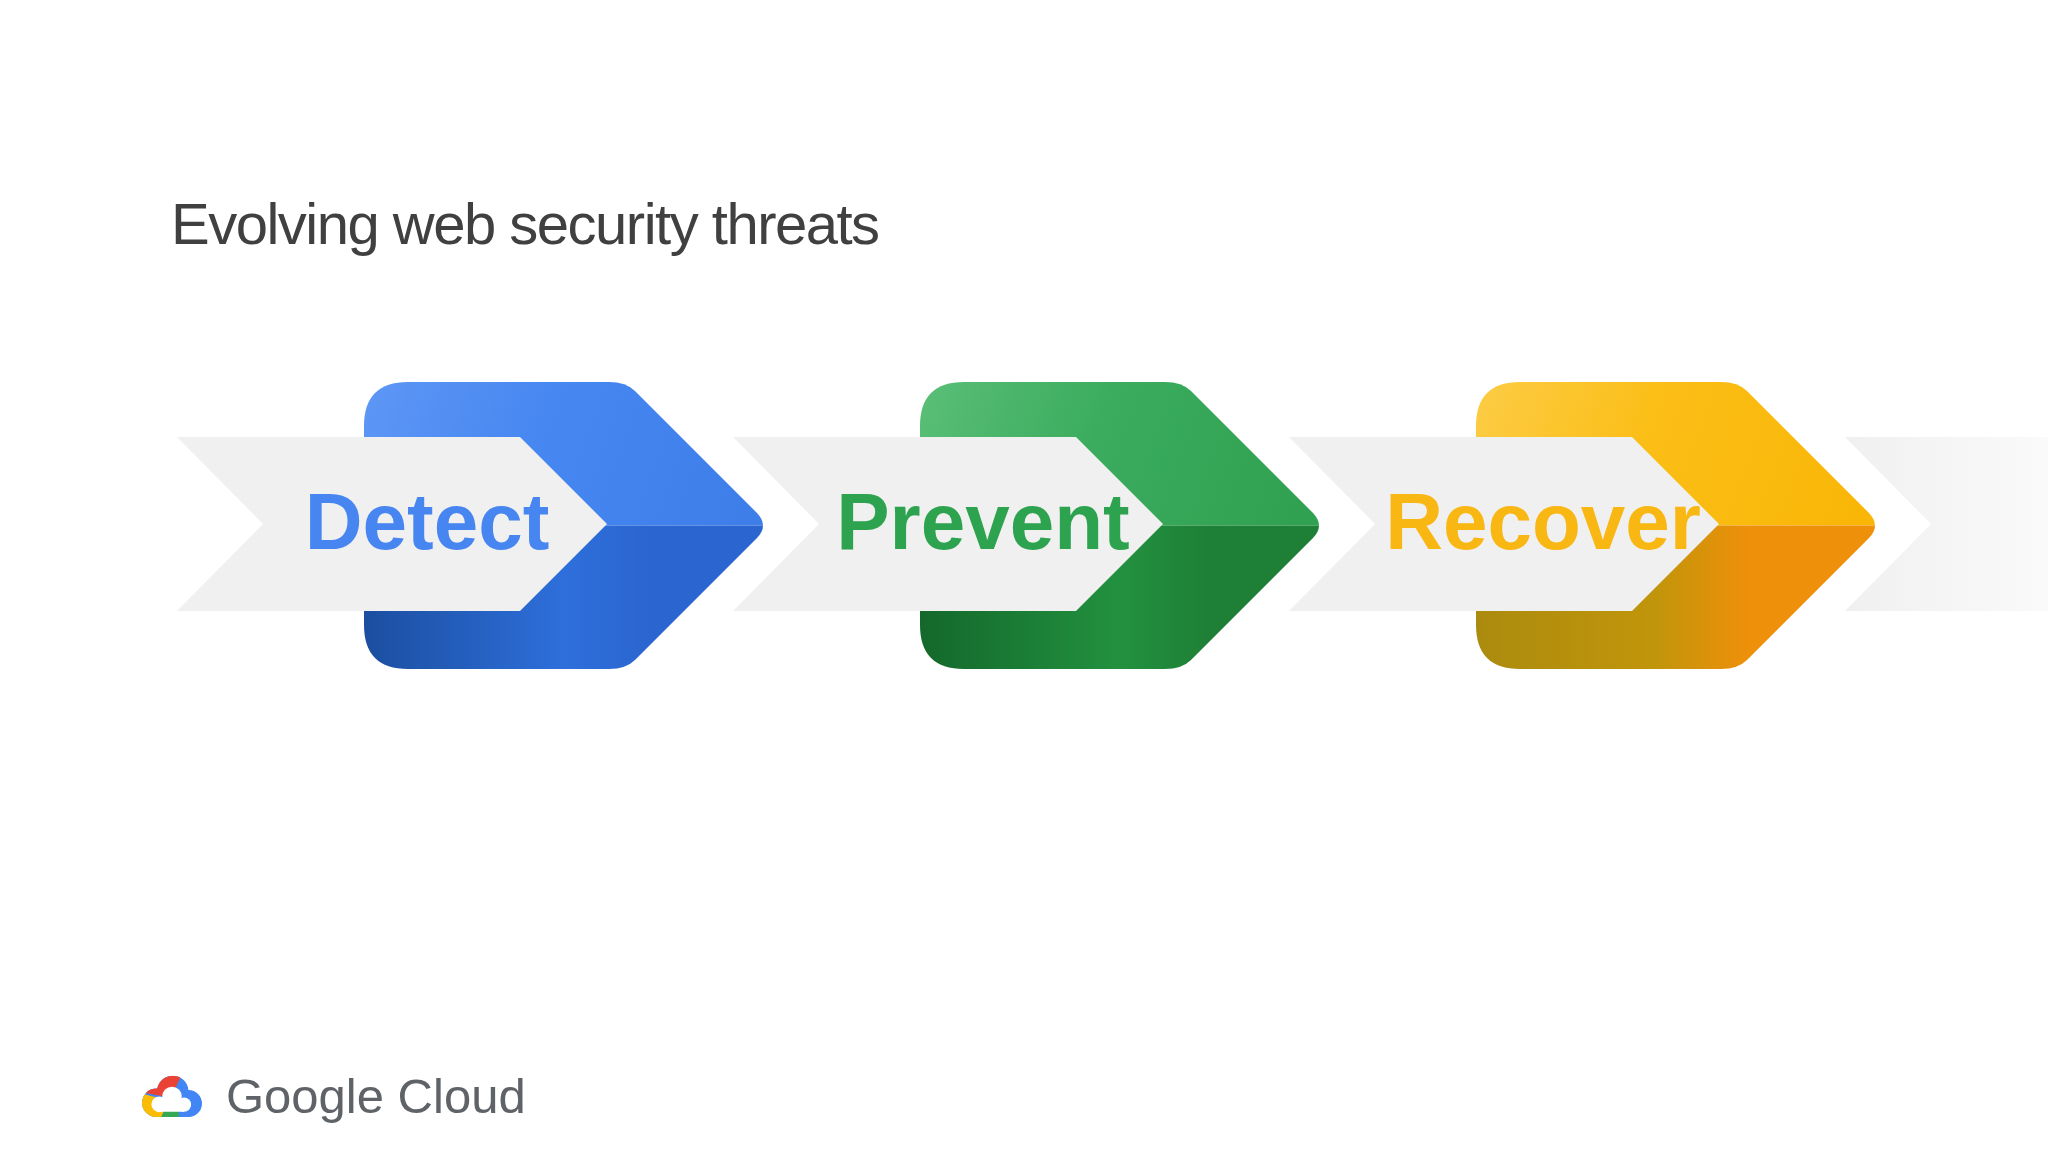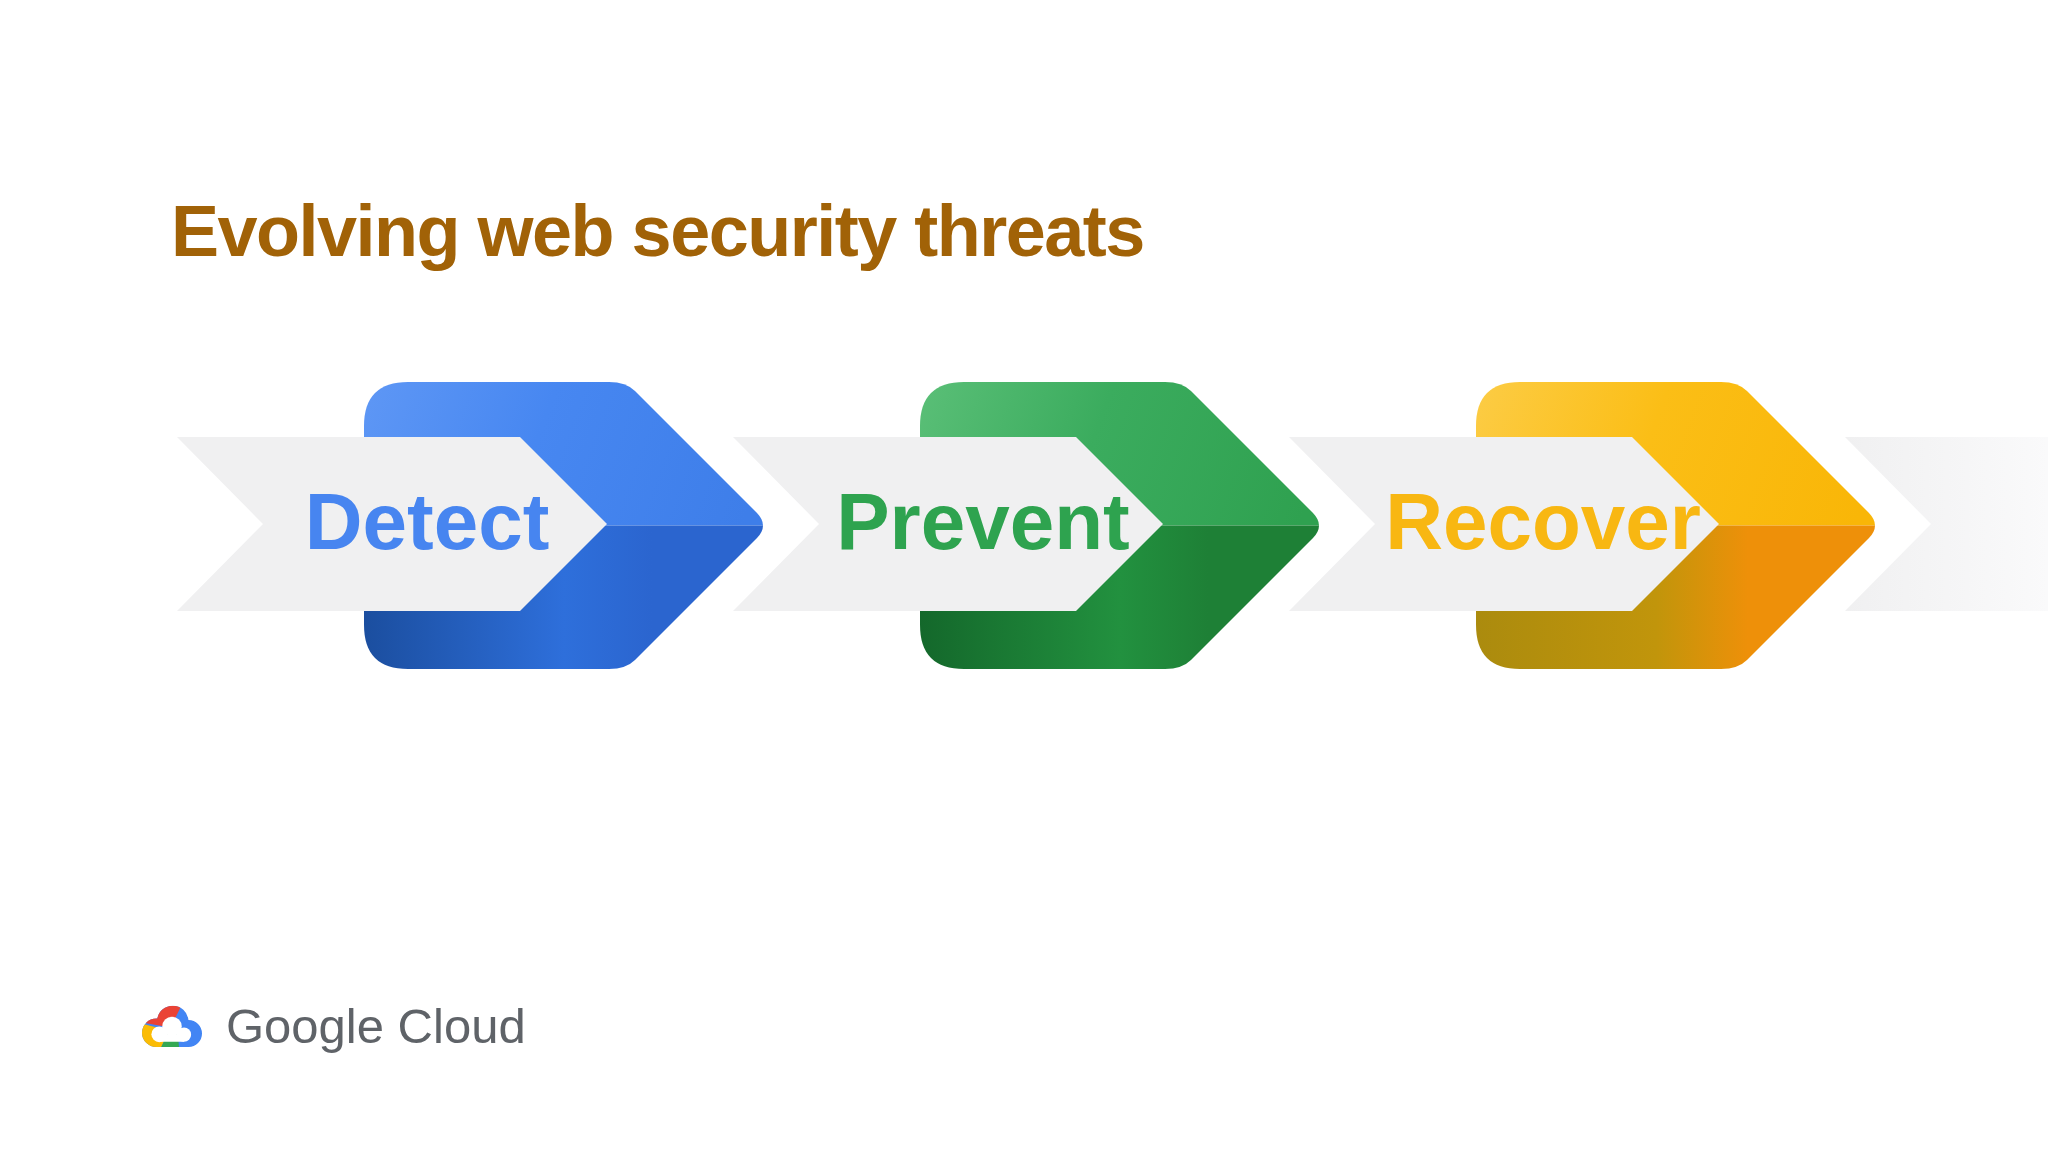--- a/index.html
+++ b/index.html
@@ -6,39 +6,39 @@
   .slide{
     position:relative;
     width:2048px;height:1152px;
     background:#ffffff;
     overflow:hidden;
     font-family:"Liberation Sans", sans-serif;
   }
   .page-title{
     position:absolute;
     left:171px;top:190px;
-    font-size:72px;
-    font-weight:700;
+    font-size:58px;
+    font-weight:400;
     letter-spacing:-1.5px;
-    color:#a16207;
+    color:#404040;
     white-space:nowrap;
   }
   .flow-svg{
     position:absolute;
     left:0;top:0;
     width:2048px;height:1152px;
   }
   .flow-label{
     font-family:"Liberation Sans", sans-serif;
     font-weight:700;
     font-size:80px;
   }
   .footer-logo{
     position:absolute;
-    left:136px;top:998px;
+    left:136px;top:1068px;
     display:flex;
     align-items:center;
     gap:18px;
   }
   .brand-text{
     font-size:49px;
     color:#5F6368;
     letter-spacing:0px;
     white-space:nowrap;
   }

